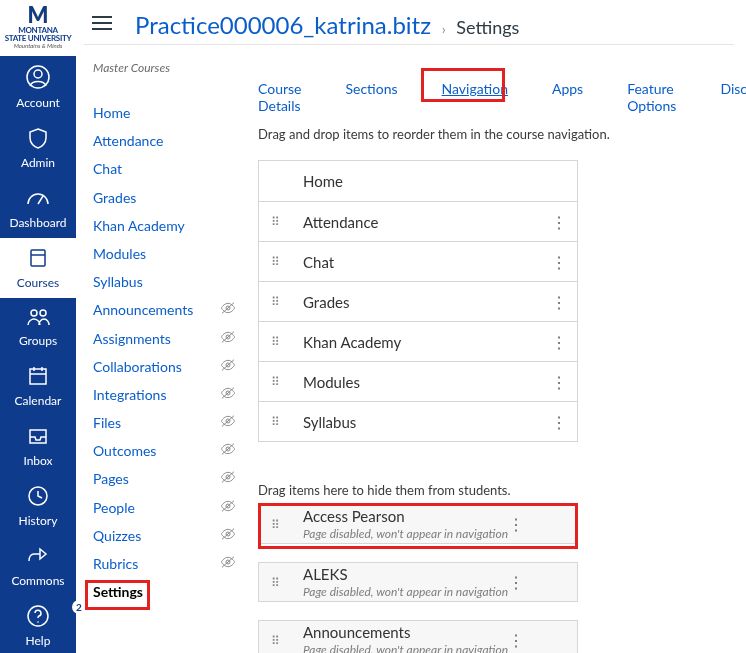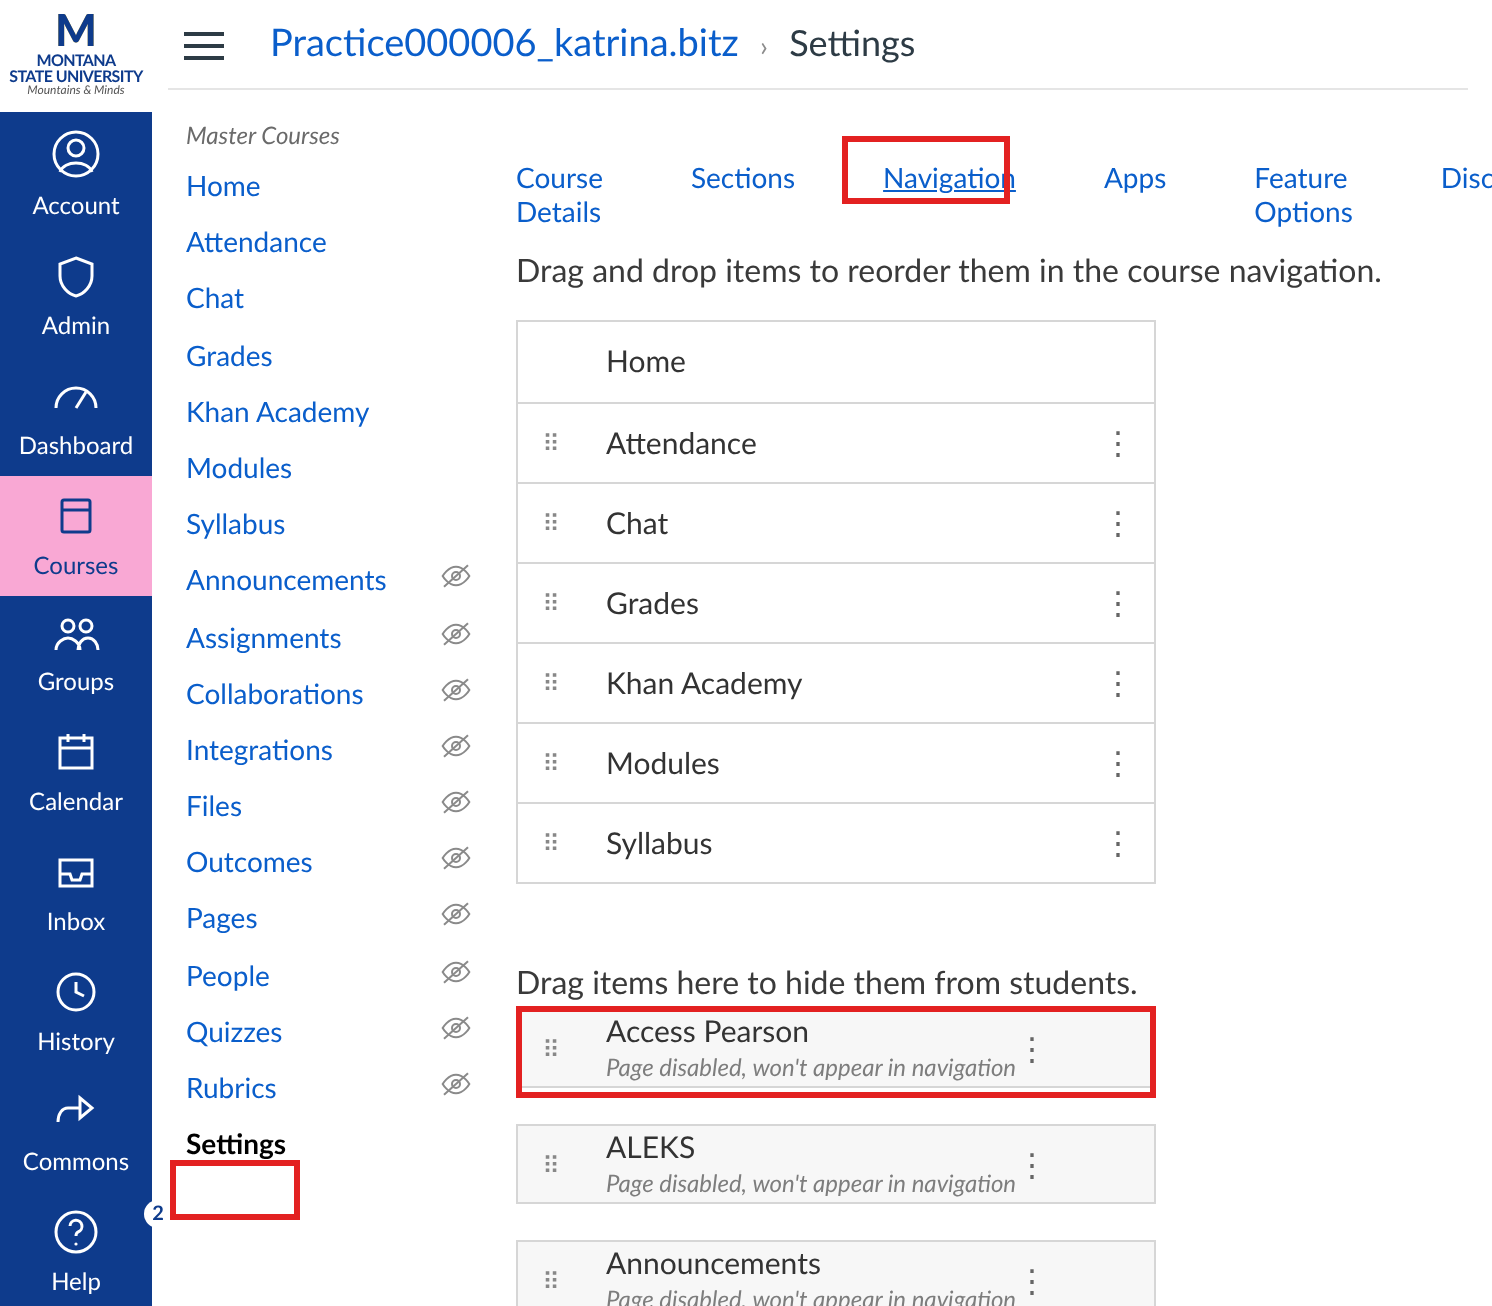--- a/index.html
+++ b/index.html
@@ -34,21 +34,21 @@
   .logo-box .M { font-weight: 900; font-size: 22px; color: #0E3B8C; text-shadow: 0 0 #f2c32f; }
   .logo-box .uni { font-weight: 700; font-size: 8px; letter-spacing: -0.3px;}
   .logo-box .sub { font-size: 6px; color: #555; font-style: italic;}
   .gn-item {
     display:block;
     padding: 8px 0 8px;
     color:#fff;
     text-decoration:none;
     font-size:12px;
   }
-  .gn-item.active { background:#f9a8d4; color:#0E3B8C; }
+  .gn-item.active { background:#ffffff; color:#0E3B8C; }
   .gn-item .icon { display:block; margin:0 auto 2px; }
   .gn-item svg { stroke:#fff; fill:none; }
   .gn-item.active svg { stroke:#0E3B8C; }
   .badge-wrap { position:relative; display:inline-block; }
   .badge {
     position:absolute; top:-4px; right:-10px;
     background:#fff; color:#0E3B8C;
     border-radius:50%; font-size:10px; font-weight:700;
     width:14px; height:14px; line-height:14px;
   }
@@ -58,40 +58,40 @@
     position:absolute;
     left:92px; top:15px;
     cursor:pointer;
   }
   .breadcrumb {
     position:absolute;
     left:135px; top:10px;
     font-size:18px;
     color:#2D3B45;
   }
-  .breadcrumb a { color:#0a5ecb; text-decoration:none; font-size:19px;}
+  .breadcrumb a { color:#0a5ecb; text-decoration:none; font-size:24px;}
   .breadcrumb .sep { color:#8c8c8c; margin:0 6px; font-size:14px;}
   .header-rule {
     position:absolute;
     left:84px; top:44px;
     width:650px;
     border-top:1px solid #e5e5e5;
   }
 
   
   .course-nav {
     position:absolute;
     left:90px; top:60px;
     width:150px;
   }
   .course-nav .heading {
     font-style:italic;
     font-size:12px;
     color:#6a6a6a;
-    margin-bottom:4px;
+    margin-bottom:24px;
     padding-left:3px;
   }
   .course-nav a {
     display:flex; align-items:center; justify-content:space-between;
     color:#0a5ecb;
     text-decoration:none;
     font-size:14px;
     padding:5px 4px 5px 3px;
     line-height:1.3;
     position:relative;
@@ -112,21 +112,21 @@
     gap:44px;
     font-size:14px;
   }
   .tabs a { color:#0a5ecb; text-decoration:none; }
   .tabs a.active { text-decoration:underline; }
 
   
   .instr {
     position:absolute;
     left:258px;
-    font-size:16px;
+    font-size:13px;
     color:#3a3a3a;
   }
 
   
   .navlist {
     position:absolute;
     left:258px;
     width:320px;
     border:1px solid #d6d6d6;
   }

